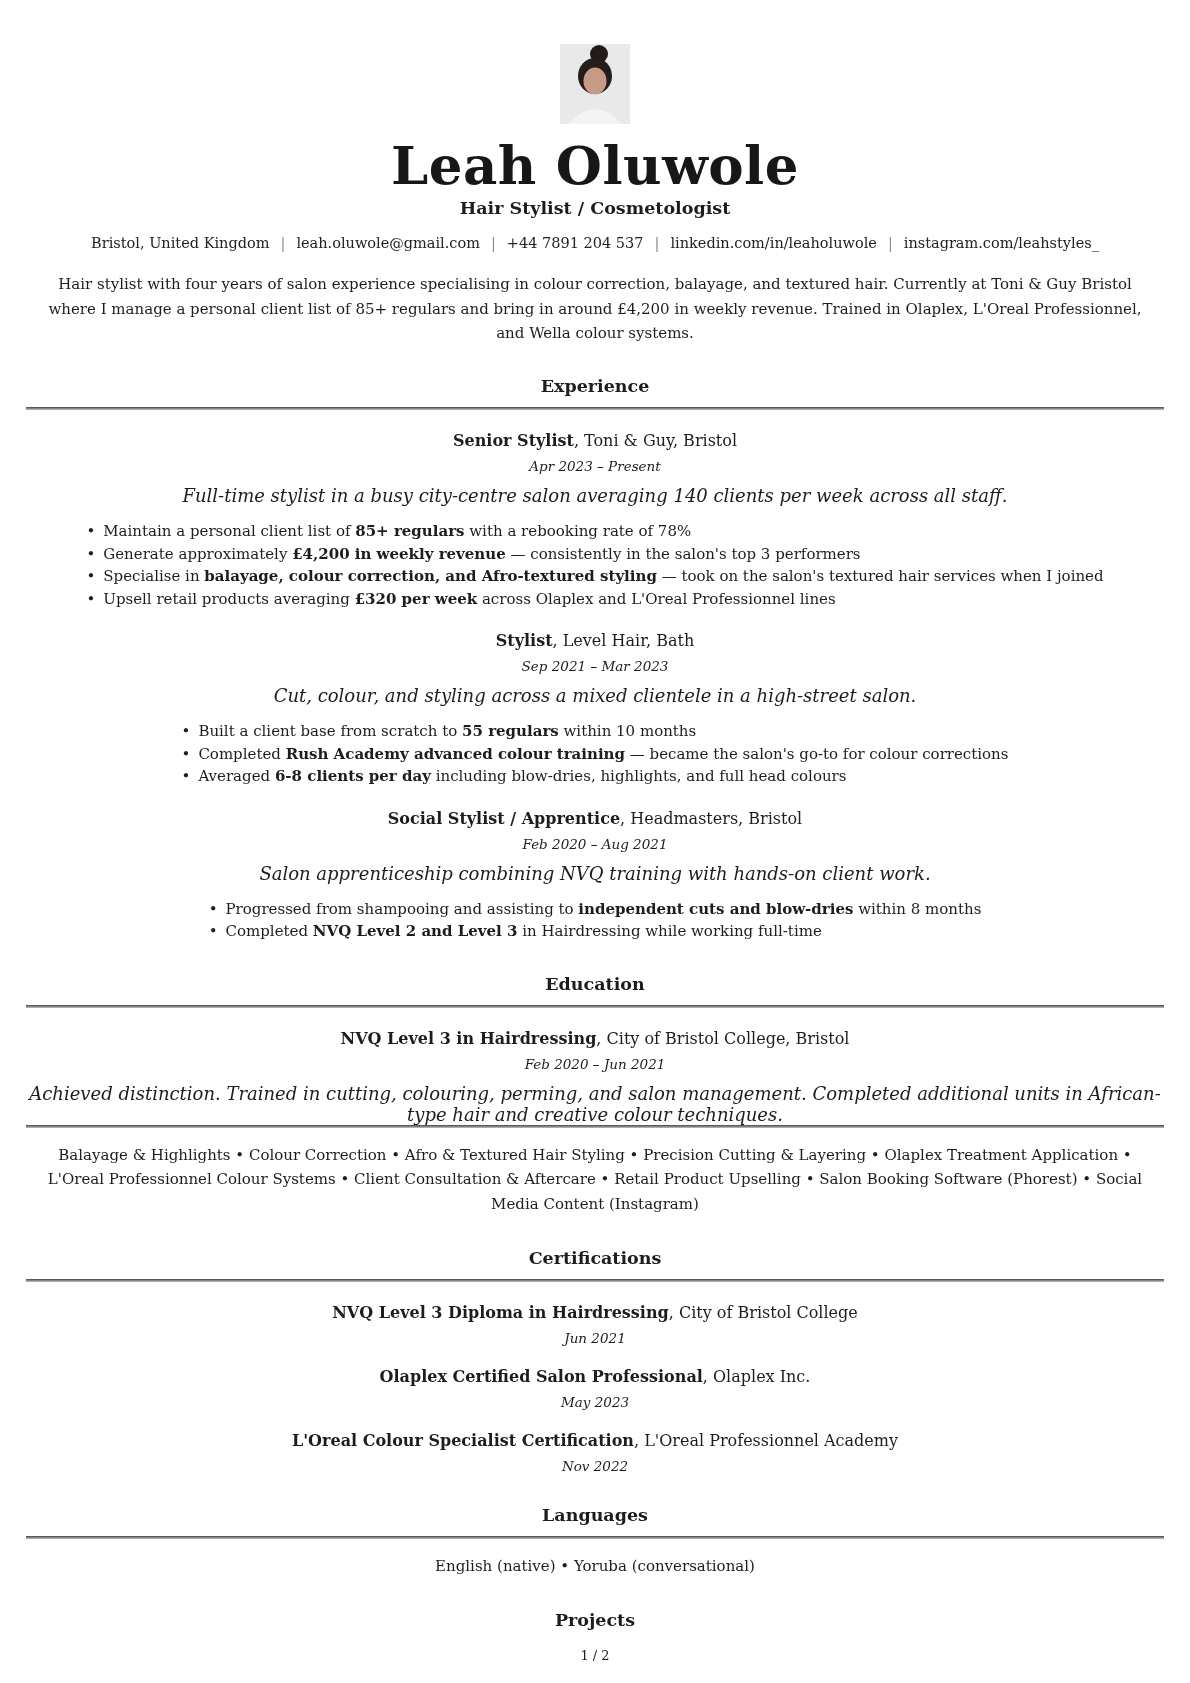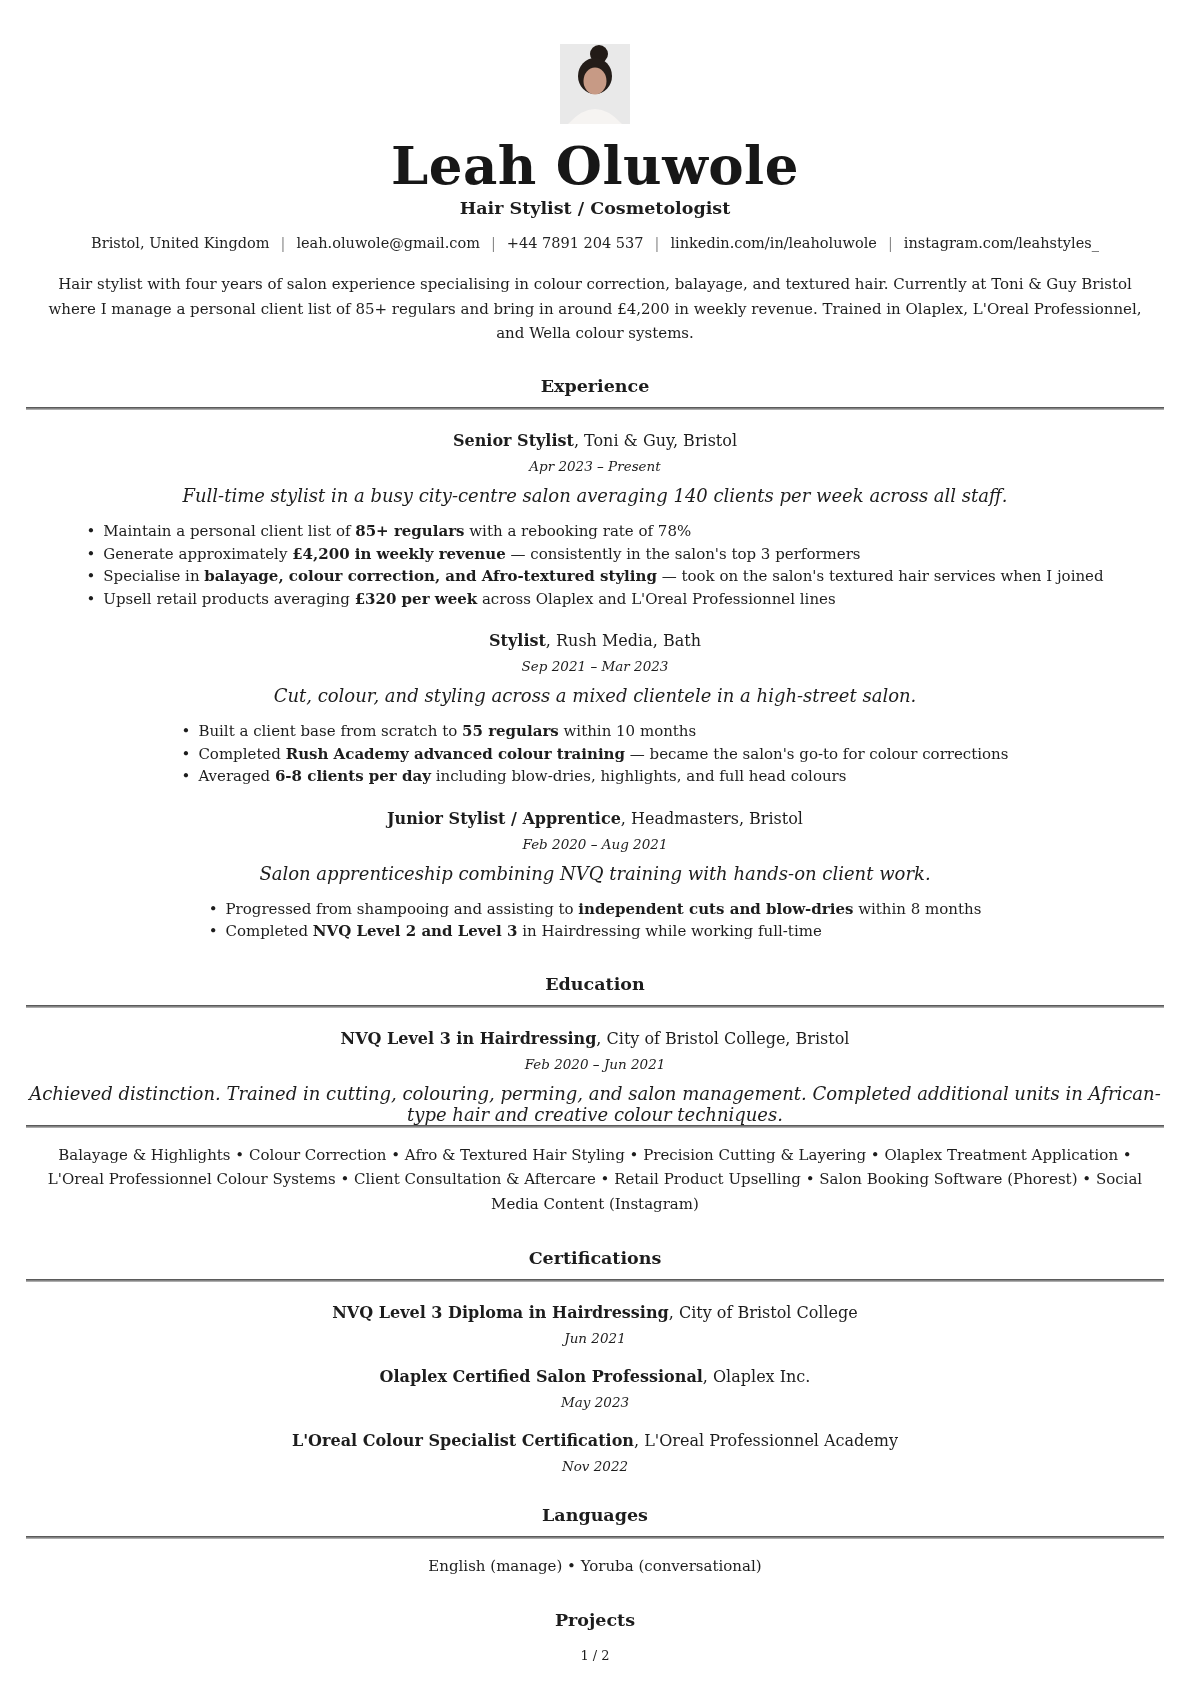--- a/index.html
+++ b/index.html
@@ -85,27 +85,27 @@
       <section class="section">
         <div class="section-heading">Experience</div>
         <div class="rule"></div>
         <div class="entry">
           <div class="entry-title"><b>Senior Stylist</b><span>, Toni &amp; Guy, Bristol</span></div>
           <div class="entry-date">Apr 2023 – Present</div>
           <div class="entry-desc">Full-time stylist in a busy city-centre salon averaging 140 clients per week across all staff.</div>
           <div class="bullets"><ul><li><span>Maintain a personal client list of </span><b>85+ regulars</b><span> with a rebooking rate of 78%</span></li><li><span>Generate approximately </span><b>£4,200 in weekly revenue</b><span> — consistently in the salon's top 3 performers</span></li><li><span>Specialise in </span><b>balayage, colour correction, and Afro-textured styling</b><span> — took on the salon's textured hair services when I joined</span></li><li><span>Upsell retail products averaging </span><b>£320 per week</b><span> across Olaplex and L'Oreal Professionnel lines</span></li></ul></div>
         </div>
         <div class="entry">
-          <div class="entry-title"><b>Stylist</b><span>, Rush Media, Bath</span></div>
+          <div class="entry-title"><b>Stylist</b><span>, Level Hair, Bath</span></div>
           <div class="entry-date">Sep 2021 – Mar 2023</div>
           <div class="entry-desc">Cut, colour, and styling across a mixed clientele in a high-street salon.</div>
           <div class="bullets"><ul><li><span>Built a client base from scratch to </span><b>55 regulars</b><span> within 10 months</span></li><li><span>Completed </span><b>Rush Academy advanced colour training</b><span> — became the salon's go-to for colour corrections</span></li><li><span>Averaged </span><b>6-8 clients per day</b><span> including blow-dries, highlights, and full head colours</span></li></ul></div>
         </div>
         <div class="entry">
-          <div class="entry-title"><b>Junior Stylist / Apprentice</b><span>, Headmasters, Bristol</span></div>
+          <div class="entry-title"><b>Social Stylist / Apprentice</b><span>, Headmasters, Bristol</span></div>
           <div class="entry-date">Feb 2020 – Aug 2021</div>
           <div class="entry-desc">Salon apprenticeship combining NVQ training with hands-on client work.</div>
           <div class="bullets"><ul><li><span>Progressed from shampooing and assisting to </span><b>independent cuts and blow-dries</b><span> within 8 months</span></li><li><span>Completed </span><b>NVQ Level 2 and Level 3</b><span> in Hairdressing while working full-time</span></li></ul></div>
         </div>
       </section>
       <section class="section">
         <div class="section-heading">Education</div>
         <div class="rule"></div>
         <div class="entry">
           <div class="entry-title"><b>NVQ Level 3 in Hairdressing</b><span>, City of Bristol College, Bristol</span></div>
@@ -129,21 +129,21 @@
           <div class="entry-date">May 2023</div>
         </div>
         <div class="entry">
           <div class="entry-title"><b>L'Oreal Colour Specialist Certification</b><span>, L'Oreal Professionnel Academy</span></div>
           <div class="entry-date">Nov 2022</div>
         </div>
       </section>
       <section class="section">
         <div class="section-heading">Languages</div>
         <div class="rule"></div>
-        <div class="items-line">English (manage) • Yoruba (conversational)</div>
+        <div class="items-line">English (native) • Yoruba (conversational)</div>
       </section>
       <section class="section">
         <div class="section-heading">Projects</div>
       </section>
     </div>
 
   <div class="footer">1 / 2</div>
 </div>
 
 </body></html>

